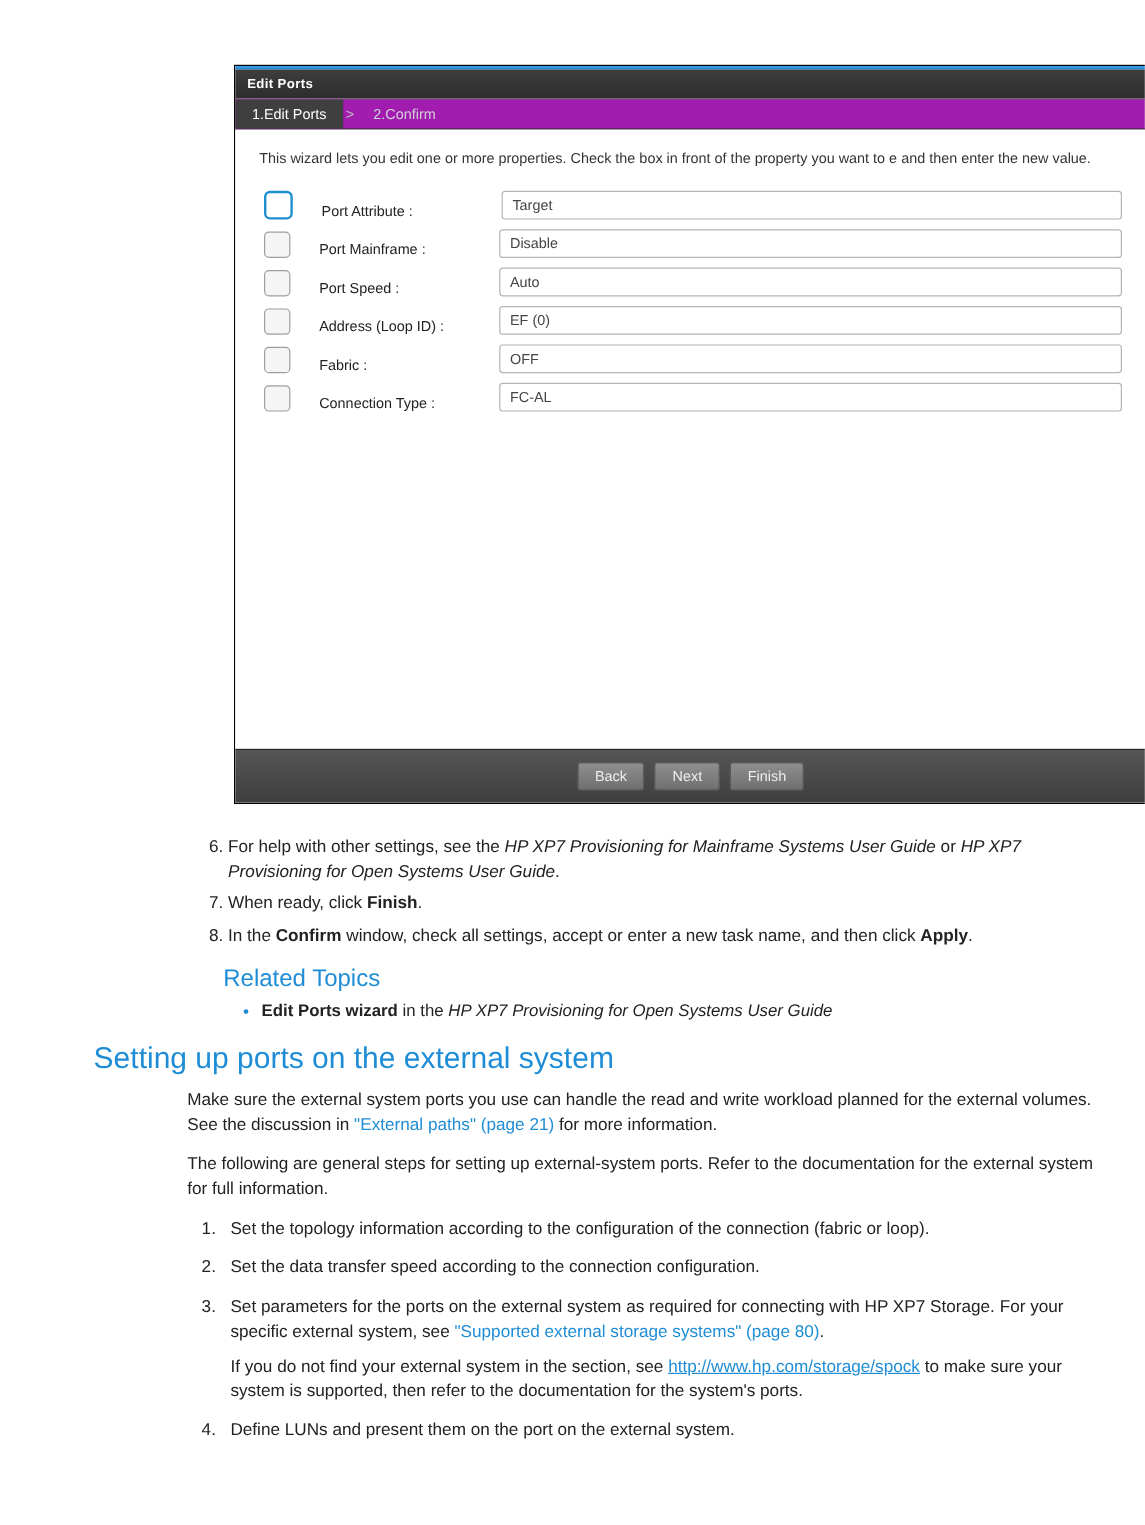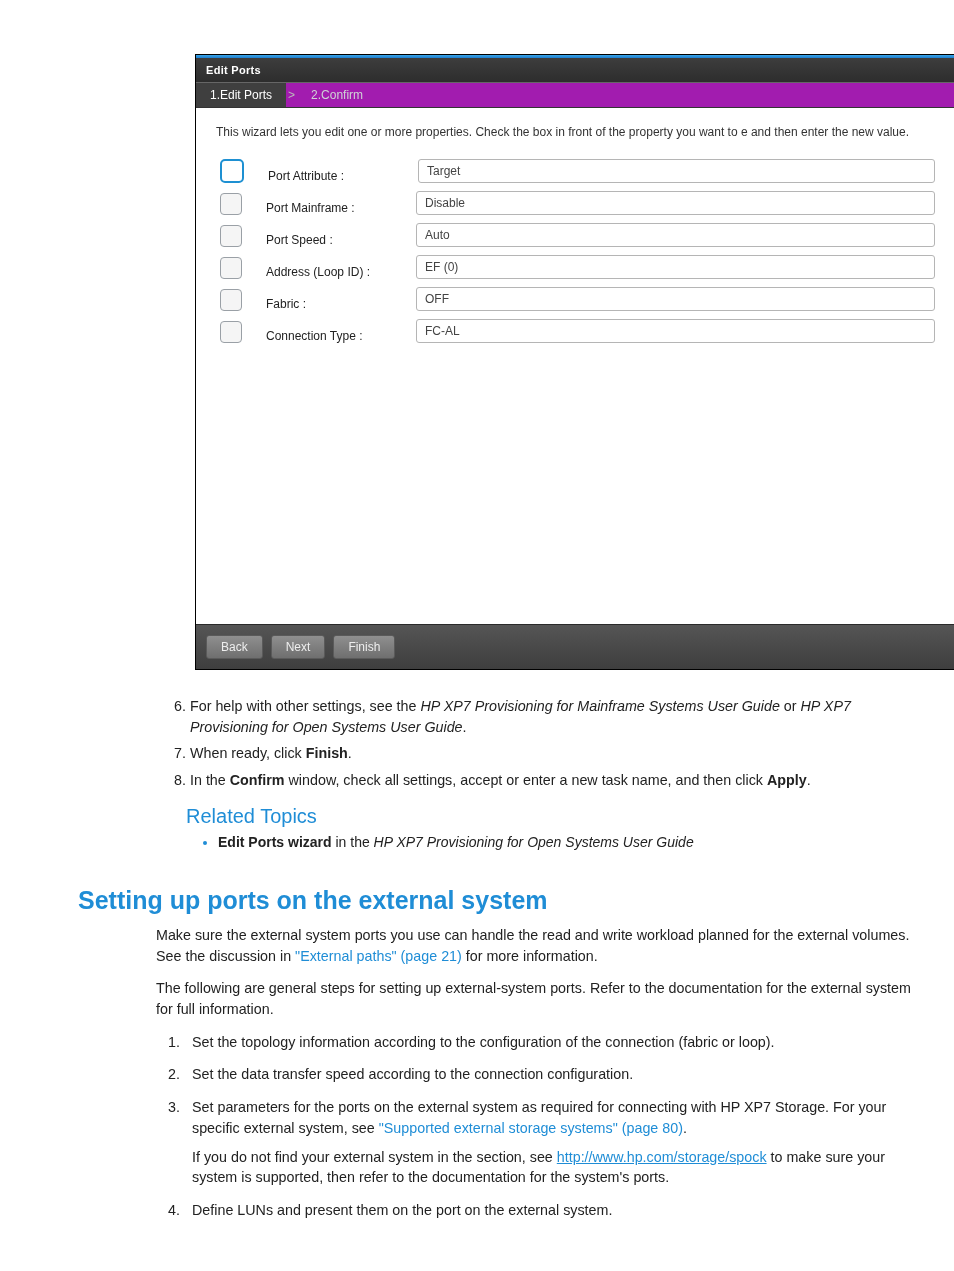--- a/index.html
+++ b/index.html
@@ -12,32 +12,32 @@
   .crumb .active{background:#3f3f3f;color:#fff}
   .crumb .arrow{padding:0 2px;color:#bbb}
   .wbody{background:#fff;padding:16px 20px 140px 20px;min-height:360px;font-size:12px;color:#333}
   .desc{margin:0 0 18px 0;line-height:1.4}
   .row{display:flex;align-items:flex-end;margin:8px 0}
   .chk{width:20px;height:20px;border:1.5px solid #9aa0a6;border-radius:4px;margin:0 24px 0 4px;flex:0 0 auto}
   .chk.on{border:2px solid #1e90d2;border-radius:5px}
   .chk.off{background:#f5f5f5}
   .lbl{flex:0 0 150px;color:#222}
   .sel{flex:1;height:22px;border:1px solid #b5b5b5;border-radius:3px;padding:0 8px;line-height:22px;color:#444;background:#fff}
-  .bbar{background:linear-gradient(#555,#3e3e3e);padding:10px;display:flex;justify-content:flex-start;gap:8px;border-top:1px solid #2a2a2a}
+  .bbar{background:linear-gradient(#555,#3e3e3e);padding:10px;display:flex;justify-content:center;gap:8px;border-top:1px solid #2a2a2a}
   .btn{background:linear-gradient(#8f8f8f,#6f6f6f);color:#eee;border:1px solid #5a5a5a;border-radius:3px;padding:4px 14px;font-size:12px}
   .below{margin:26px 40px 0 156px}
   ol.num{margin:0 0 14px 0;padding-left:34px}
   ol.num>li{margin:6px 0;line-height:1.45;font-size:14.3px}
   ol.num>li::marker{font-size:14.3px}
   .it{font-style:italic}
   h3.rel{color:#1f8dd6;font-weight:normal;font-size:20px;margin:14px 0 6px 30px}
   ul.bul{margin:0 0 10px 0;padding-left:62px}
   ul.bul>li{margin:4px 0}
   ul.bul>li::marker{color:#1f8dd6}
-  h2.sec{color:#1f8dd6;font-weight:bold;font-size:25px;margin:36px 0 10px 78px}
+  h2.sec{color:#1f8dd6;font-weight:normal;font-size:25px;margin:18px 0 10px 78px}
   .para{margin:0 40px 12px 156px;line-height:1.45;font-size:14.3px}
   .lnk{color:#1f8dd6}
   .ulnk{color:#1f8dd6;text-decoration:underline}
   ol.sub{counter-reset:sub;list-style:none;margin:0;padding-left:34px}
   ol.sub>li{counter-increment:sub;margin:12px 0;line-height:1.45;font-size:14.3px;position:relative;padding-left:2px}
   ol.sub>li::before{content:counter(sub)".";position:absolute;left:-22px}
 </style>
 </head>
 <body>
 

